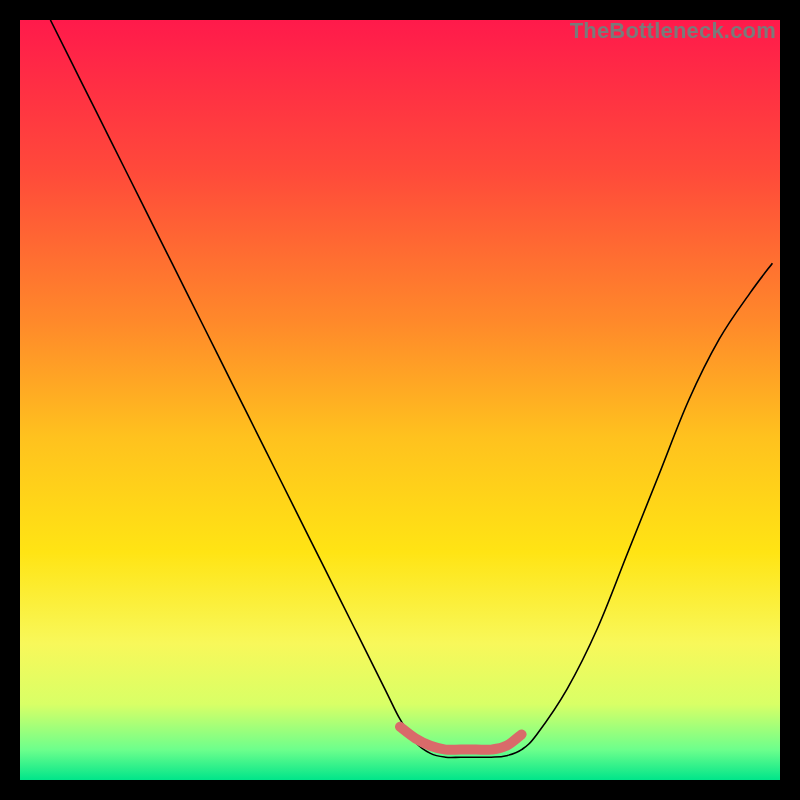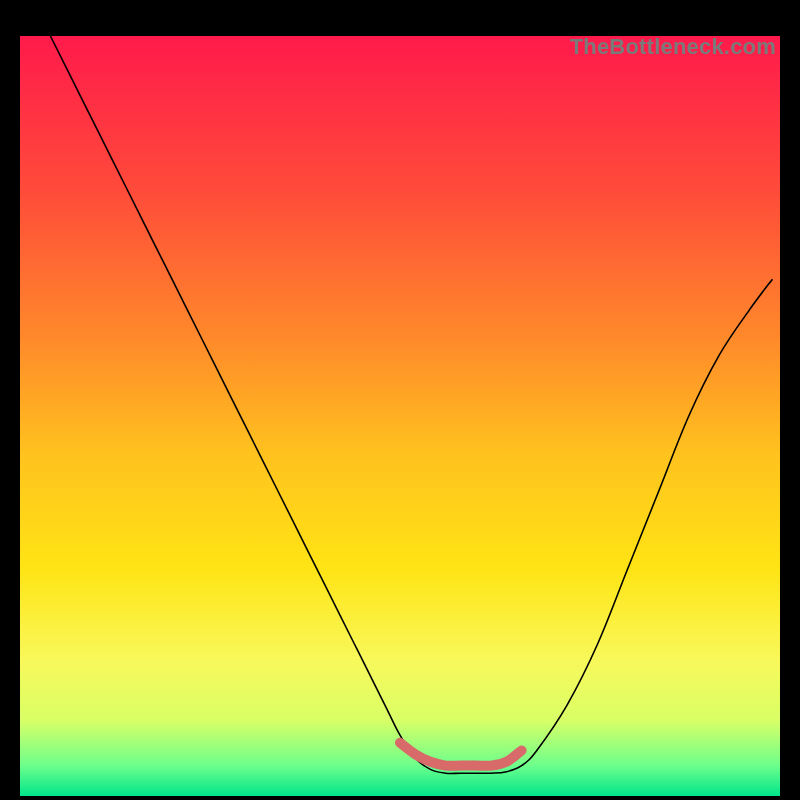--- a/index.html
+++ b/index.html
@@ -11,21 +11,20 @@
     overflow: hidden;
     font-family: Arial, Helvetica, sans-serif;
   }
   .frame {
     position: absolute;
     left: 20px;
     top: 20px;
     width: 760px;
     height: 760px;
     background: #000;
-    margin-top: 16px;
   }
   .plot {
     position: absolute;
     left: 0;
     top: 0;
     width: 760px;
     height: 760px;
   }
   .watermark {
     position: absolute;

